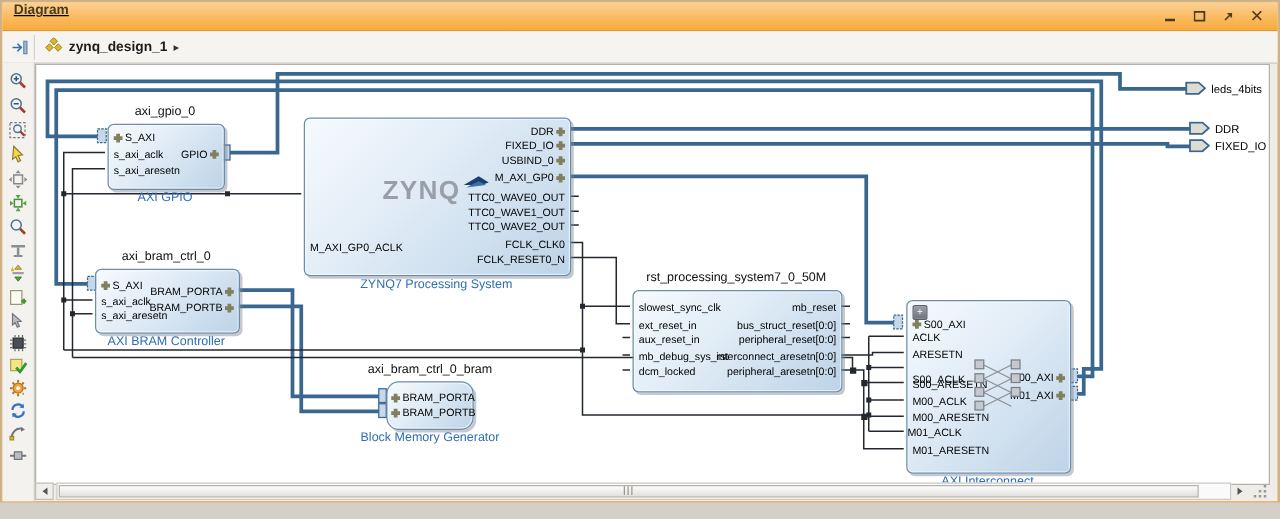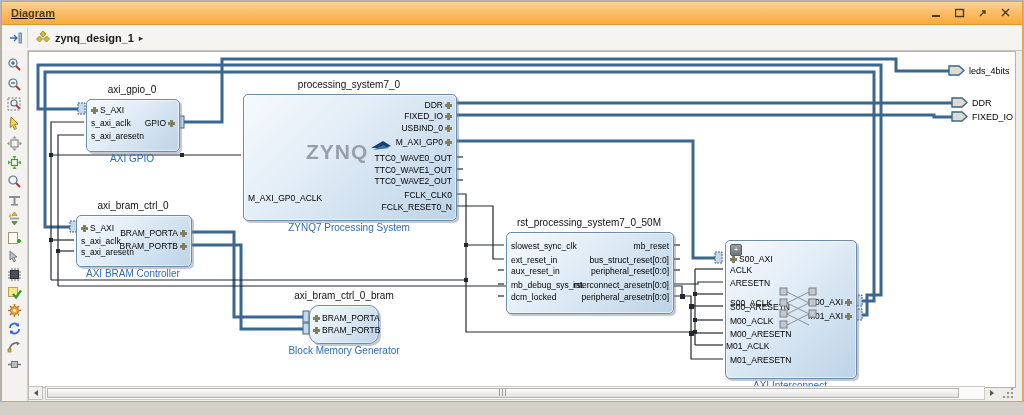--- a/index.html
+++ b/index.html
@@ -1,18 +1,18 @@
 <!DOCTYPE html>
 <html><head>
 <meta charset="utf-8">
 <style>
   html,body{margin:0;padding:0;background:#d4d0c8;font-family:"Liberation Sans",sans-serif;}
   #win{position:relative;width:1020px;height:399px;margin:1px auto 0 1px;border:1px solid #e8a33d;background:#efedea;box-shadow:0 0 0 1px #b8b4ac;}
   
-  .titlebar{position:absolute;left:0;top:0;right:0;height:22px;background:linear-gradient(180deg,#fdd196 0%,#fbbd68 45%,#f8ab3c 100%);border-bottom:1px solid #e09a35;display:flex;align-items:center;text-decoration:underline;}
+  .titlebar{position:absolute;left:0;top:0;right:0;height:22px;background:linear-gradient(180deg,#fdd196 0%,#fbbd68 45%,#f8ab3c 100%);border-bottom:1px solid #e09a35;display:flex;align-items:flex-start;text-decoration:underline;}
   .titlebar .t{font-size:11px;font-weight:bold;color:#4a3b1f;padding-left:9px;}
   .winbtns{position:absolute;right:8px;top:3px;display:flex;gap:7px;}
   .wbtn{width:16px;height:16px;display:flex;align-items:center;justify-content:center;cursor:default;}
   
   .crumbrow{position:absolute;left:0;top:23px;right:0;height:25px;background:#f6f4f1;border-bottom:1px solid #c9c6c0;display:flex;align-items:center;}
   .crumbrow .dock{width:22px;height:20px;margin-left:3px;border-right:1px solid #d5d2cc;display:flex;align-items:center;justify-content:center;}
   .crumbrow .bd-icon{margin-left:8px;}
   .crumb-name{font-size:11px;font-weight:bold;color:#1c1c1c;margin-left:5px;}
   .crumb-arrow{font-size:9px;color:#333;margin-left:5px;}
   
@@ -304,21 +304,20 @@
         <div class="prow" style="left:4px;top:30px">
             <span>s_axi_aresetn</span>
           </div>
         <div class="prow r" style="right:4px;top:17px">
             <span class="plus"></span>
             <span>GPIO</span>
           </div>
       </div>
       <div class="blabel" style="left:57px;top:101px;width:92px">AXI GPIO</div>
 
-      <div class="btitle" style="left:214px;top:27px;width:212px">processing_system7_0</div>
       <div class="block" style="left:214px;top:42px;width:212px;height:125px">
         <div class="zynq" style="left:62px;top:44px"><span>ZYNQ</span><svg width="24" height="14" style="margin-left:1px;vertical-align:6px">
               <path d="M2 9 L14 2 L22 7 L16 9 Z" fill="#1c3f6e"></path>
               <path d="M4 11 L14 6 L20 9 Z" fill="#3a6fa8"></path>
             </svg></div>
         <div class="prow" style="left:4px;top:97px">
             <span>M_AXI_GP0_ACLK</span>
           </div>
         <div class="prow r" style="right:4px;top:4px">
             <span class="plus"></span>

